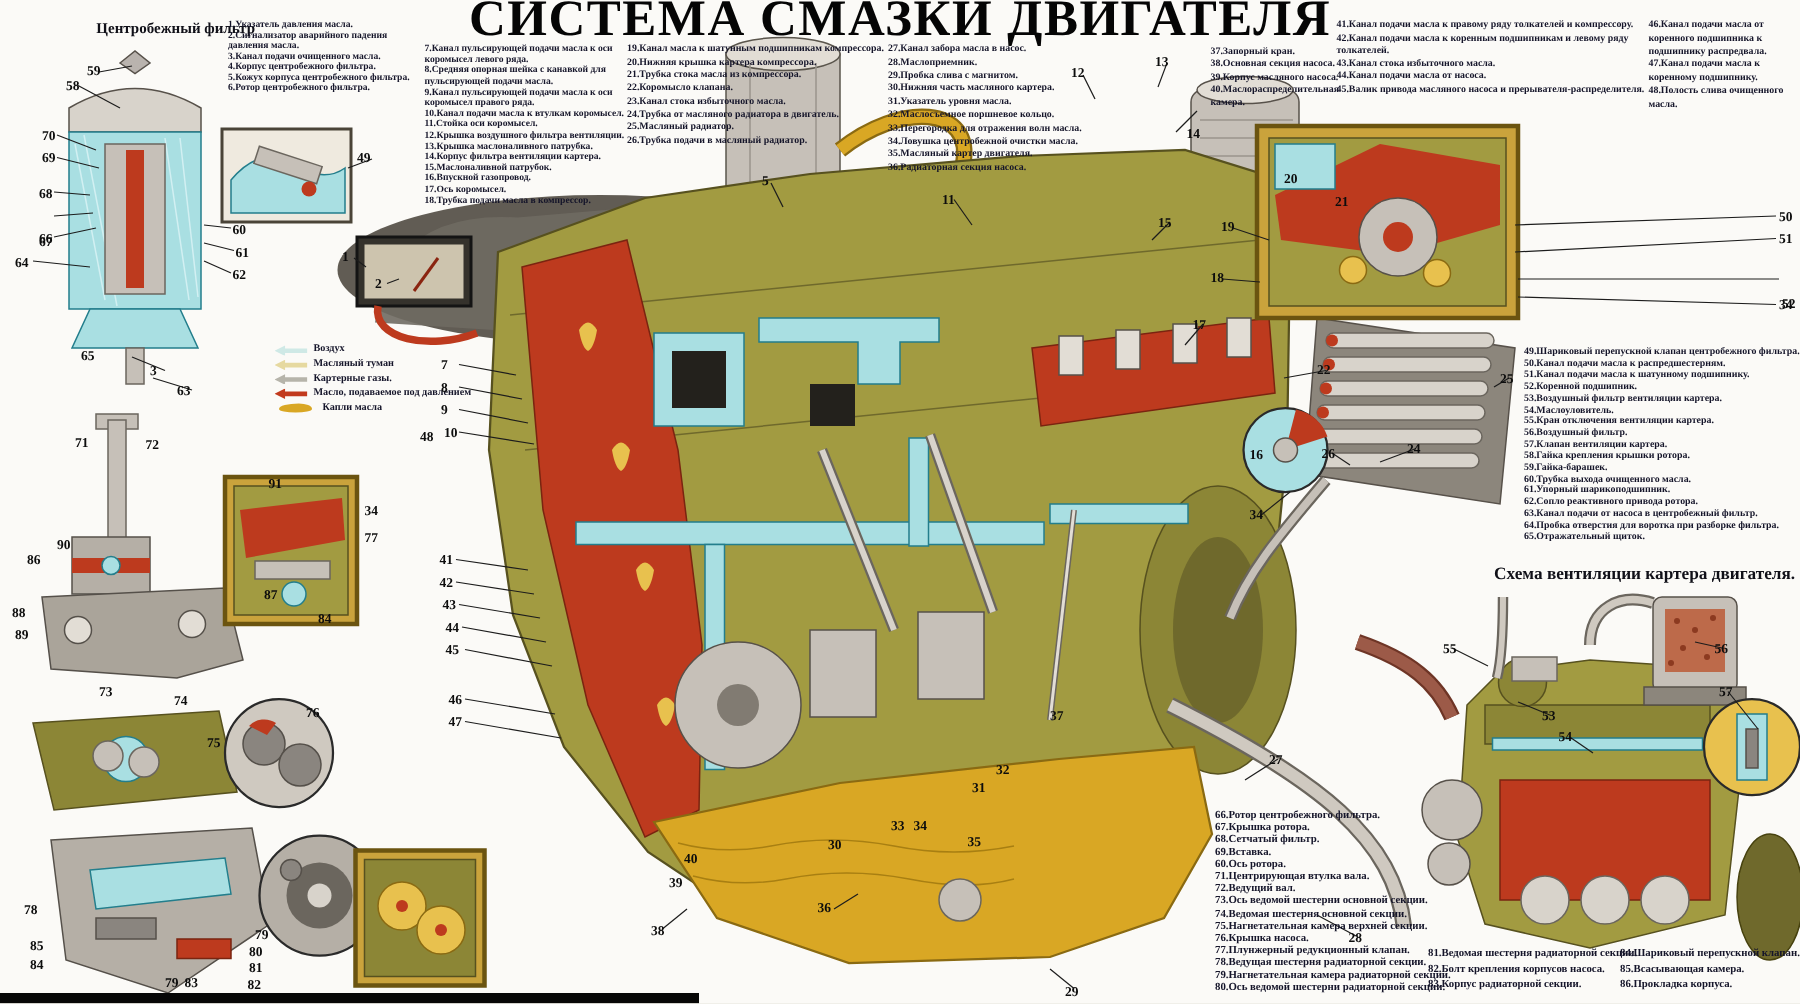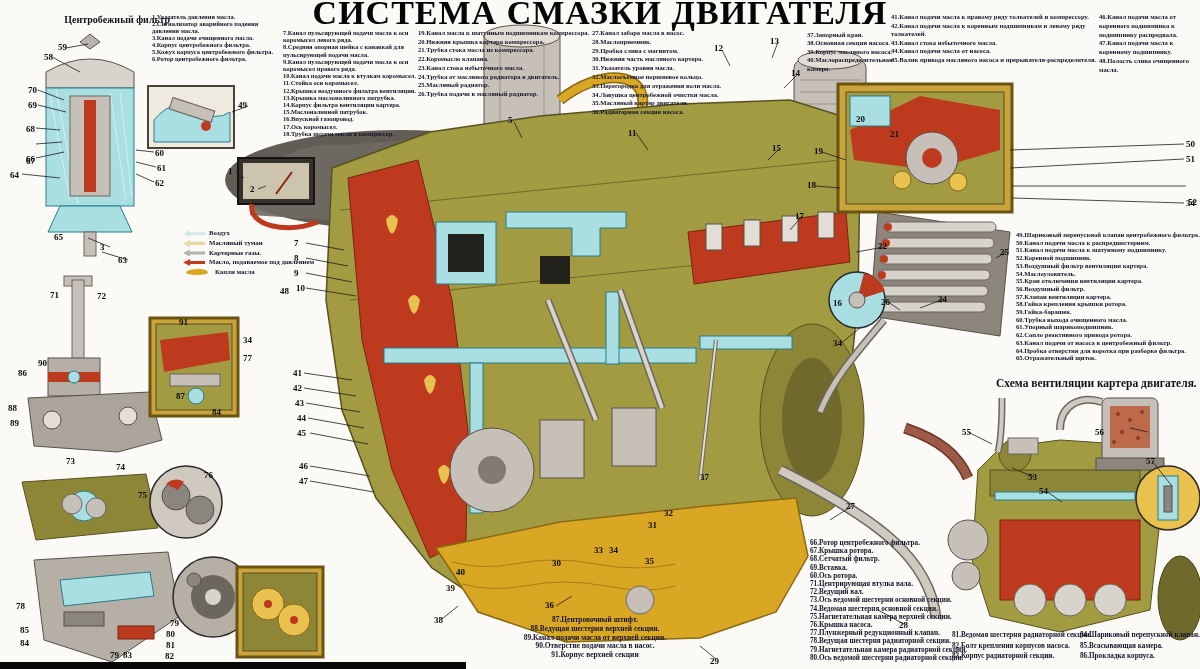--- a/index.html
+++ b/index.html
@@ -449,28 +449,20 @@
       <div class="li">71.Центрирующая втулка вала.</div>
       <div class="li">72.Ведущий вал.</div>
       <div class="li">73.Ось ведомой шестерни основной секции.</div>
       <div class="li">74.Ведомая шестерня основной секции.</div>
       <div class="li">75.Нагнетательная камера верхней секции.</div>
       <div class="li">76.Крышка насоса.</div>
       <div class="li">77.Плунжерный редукционный клапан.</div>
       <div class="li">78.Ведущая шестерня радиаторной секции.</div>
       <div class="li">79.Нагнетательная камера радиаторной секции.</div>
       <div class="li">80.Ось ведомой шестерни радиаторной секции.</div>
-    </div>
-  <div class="leg cbm">
-
-  <div class="li">87.Центровочный штифт.</div>
-      <div class="li">88.Ведущая шестерня верхней секции.</div>
-      <div class="li">89.Канал подачи масла от верхней секции.</div>
-      <div class="li">90.Отверстие подачи масла в насос.</div>
-      <div class="li">91.Корпус верхней секции</div>
     </div>
   <div class="leg cba">
 
   <div class="li">81.Ведомая шестерня радиаторной секции.</div>
       <div class="li">82.Болт крепления корпусов насоса.</div>
       <div class="li">83.Корпус радиаторной секции.</div>
     </div>
   <div class="leg cbb">
 
   <div class="li">84.Шариковый перепускной клапан.</div>
@@ -558,21 +550,21 @@
       <span class="co" style="position: absolute; left: 293px; top: 383px;">42</span>
       <span class="co" style="position: absolute; left: 295px; top: 398px;">43</span>
       <span class="co" style="position: absolute; left: 297px; top: 413px;">44</span>
       <span class="co" style="position: absolute; left: 297px; top: 428px;">45</span>
       <span class="co" style="position: absolute; left: 299px; top: 461px;">46</span>
       <span class="co" style="position: absolute; left: 299px; top: 476px;">47</span>
       <span class="co" style="position: absolute; left: 508px; top: 115px;">5</span>
       <span class="co" style="position: absolute; left: 628px; top: 128px;">11</span>
       <span class="co" style="position: absolute; left: 714px; top: 43px;">12</span>
       <span class="co" style="position: absolute; left: 770px; top: 36px;">13</span>
-      <span class="co" style="position: absolute; left: 791px; top: 68px;">14</span>
+      <span class="co" style="position: absolute; left: 791px; top: 84px;">14</span>
       <span class="co" style="position: absolute; left: 772px; top: 143px;">15</span>
       <span class="co" style="position: absolute; left: 795px; top: 211px;">17</span>
       <span class="co" style="position: absolute; left: 833px; top: 298px;">16</span>
       <span class="co" style="position: absolute; left: 878px; top: 241px;">22</span>
       <span class="co" style="position: absolute; left: 814px; top: 146px;">19</span>
       <span class="co" style="position: absolute; left: 807px; top: 180px;">18</span>
       <span class="co" style="position: absolute; left: 856px; top: 114px;">20</span>
       <span class="co" style="position: absolute; left: 890px; top: 129px;">21</span>
       <span class="co" style="position: absolute; left: 1000px; top: 247px;">25</span>
       <span class="co" style="position: absolute; left: 881px; top: 297px;">26</span>
@@ -592,17 +584,17 @@
       <span class="co" style="position: absolute; left: 609px; top: 545px;">34</span>
       <span class="co" style="position: absolute; left: 645px; top: 556px;">35</span>
       <span class="co" style="position: absolute; left: 545px; top: 600px;">36</span>
       <span class="co" style="position: absolute; left: 700px; top: 472px;">37</span>
       <span class="co" style="position: absolute; left: 434px; top: 615px;">38</span>
       <span class="co" style="position: absolute; left: 446px; top: 583px;">39</span>
       <span class="co" style="position: absolute; left: 456px; top: 567px;">40</span>
       <span class="co" style="position: absolute; left: 1028px; top: 472px;">53</span>
       <span class="co" style="position: absolute; left: 1039px; top: 486px;">54</span>
       <span class="co" style="position: absolute; left: 962px; top: 427px;">55</span>
-      <span class="co" style="position: absolute; left: 1095px; top: 427px;">56</span>
+      <span class="co" style="position: absolute; left: 1143px; top: 427px;">56</span>
       <span class="co" style="position: absolute; left: 1146px; top: 456px;">57</span>
     </div>
 
 </div>
 
 </body></html>

